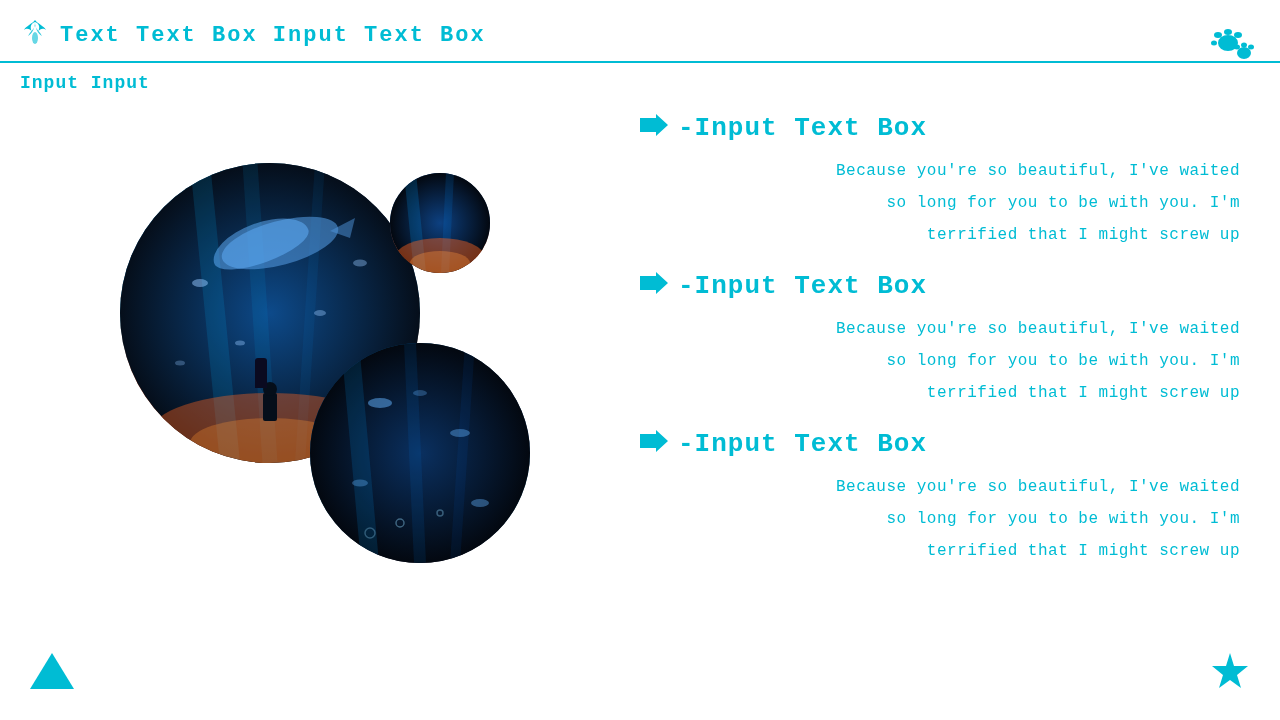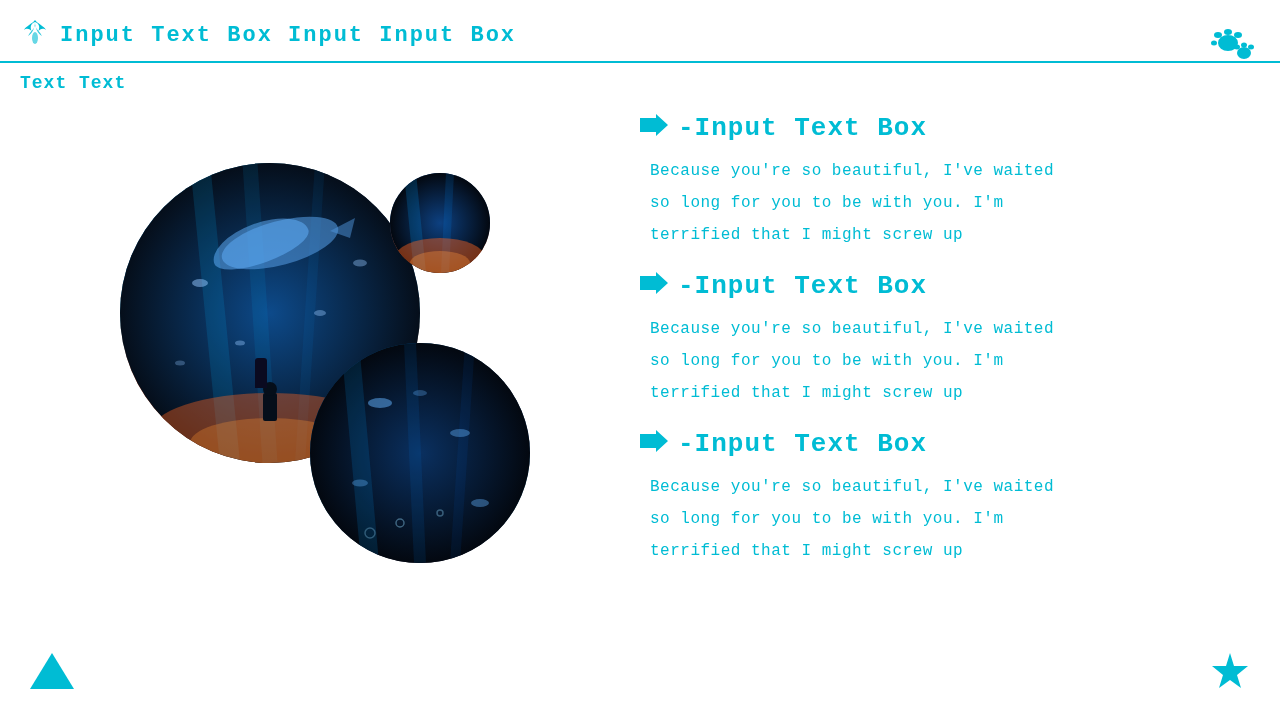--- a/index.html
+++ b/index.html
@@ -183,20 +183,21 @@
       font-weight: bold;
       letter-spacing: 1px;
     }
 
     .section-body {
       color: #00bcd4;
       font-size: 16px;
       line-height: 2;
       padding-left: 10px;
       letter-spacing: 0.5px;
+      text-align: right;
     }
 
     
     .bottom-left-icon {
       position: absolute;
       bottom: 18px;
       left: 30px;
       color: #00bcd4;
       font-size: 36px;
     }
@@ -214,40 +215,40 @@
 
 <div class="header">
 
   <span class="header-logo">
     <svg width="30" height="30" viewBox="0 0 30 30" fill="#00bcd4">
       <path d="M15 2 C12 6, 6 8, 4 12 C6 10, 10 10, 12 14 C10 10, 10 6, 15 4 C20 6, 20 10, 18 14 C20 10, 24 10, 26 12 C24 8, 18 6, 15 2Z"></path>
       <path d="M15 4 C15 10, 12 16, 8 18 C10 14, 13 12, 15 8 C17 12, 20 14, 22 18 C18 16, 15 10, 15 4Z" opacity="0.8"></path>
       <ellipse cx="15" cy="20" rx="3" ry="6" opacity="0.6"></ellipse>
     </svg>
   </span>
-  <span class="header-title">Input Text Box  Input Input Box</span>
+  <span class="header-title">Text Text Box  Input Text Box</span>
 
   <div class="top-right-icons">
     <svg width="55" height="50" viewBox="0 0 55 50" fill="#00bcd4">
 
       <ellipse cx="28" cy="28" rx="10" ry="8"></ellipse>
       <ellipse cx="18" cy="20" rx="4" ry="3"></ellipse>
       <ellipse cx="28" cy="17" rx="4" ry="3"></ellipse>
       <ellipse cx="38" cy="20" rx="4" ry="3"></ellipse>
       <ellipse cx="14" cy="28" rx="3" ry="2.5"></ellipse>
 
       <ellipse cx="44" cy="38" rx="7" ry="6"></ellipse>
       <ellipse cx="37" cy="32" rx="3" ry="2.5"></ellipse>
       <ellipse cx="44" cy="30" rx="3" ry="2.5"></ellipse>
       <ellipse cx="51" cy="32" rx="3" ry="2.5"></ellipse>
     </svg>
   </div>
 </div>
 
-<div class="subtitle">Text Text</div>
+<div class="subtitle">Input Input</div>
 
 <div class="main-content">
 
   <div class="left-side">
     <div class="circles-container">
 
       <div class="circle-large">
         <div class="circle-large-inner">
           
           <svg width="300" height="300" viewBox="0 0 300 300" xmlns="http://www.w3.org/2000/svg">

